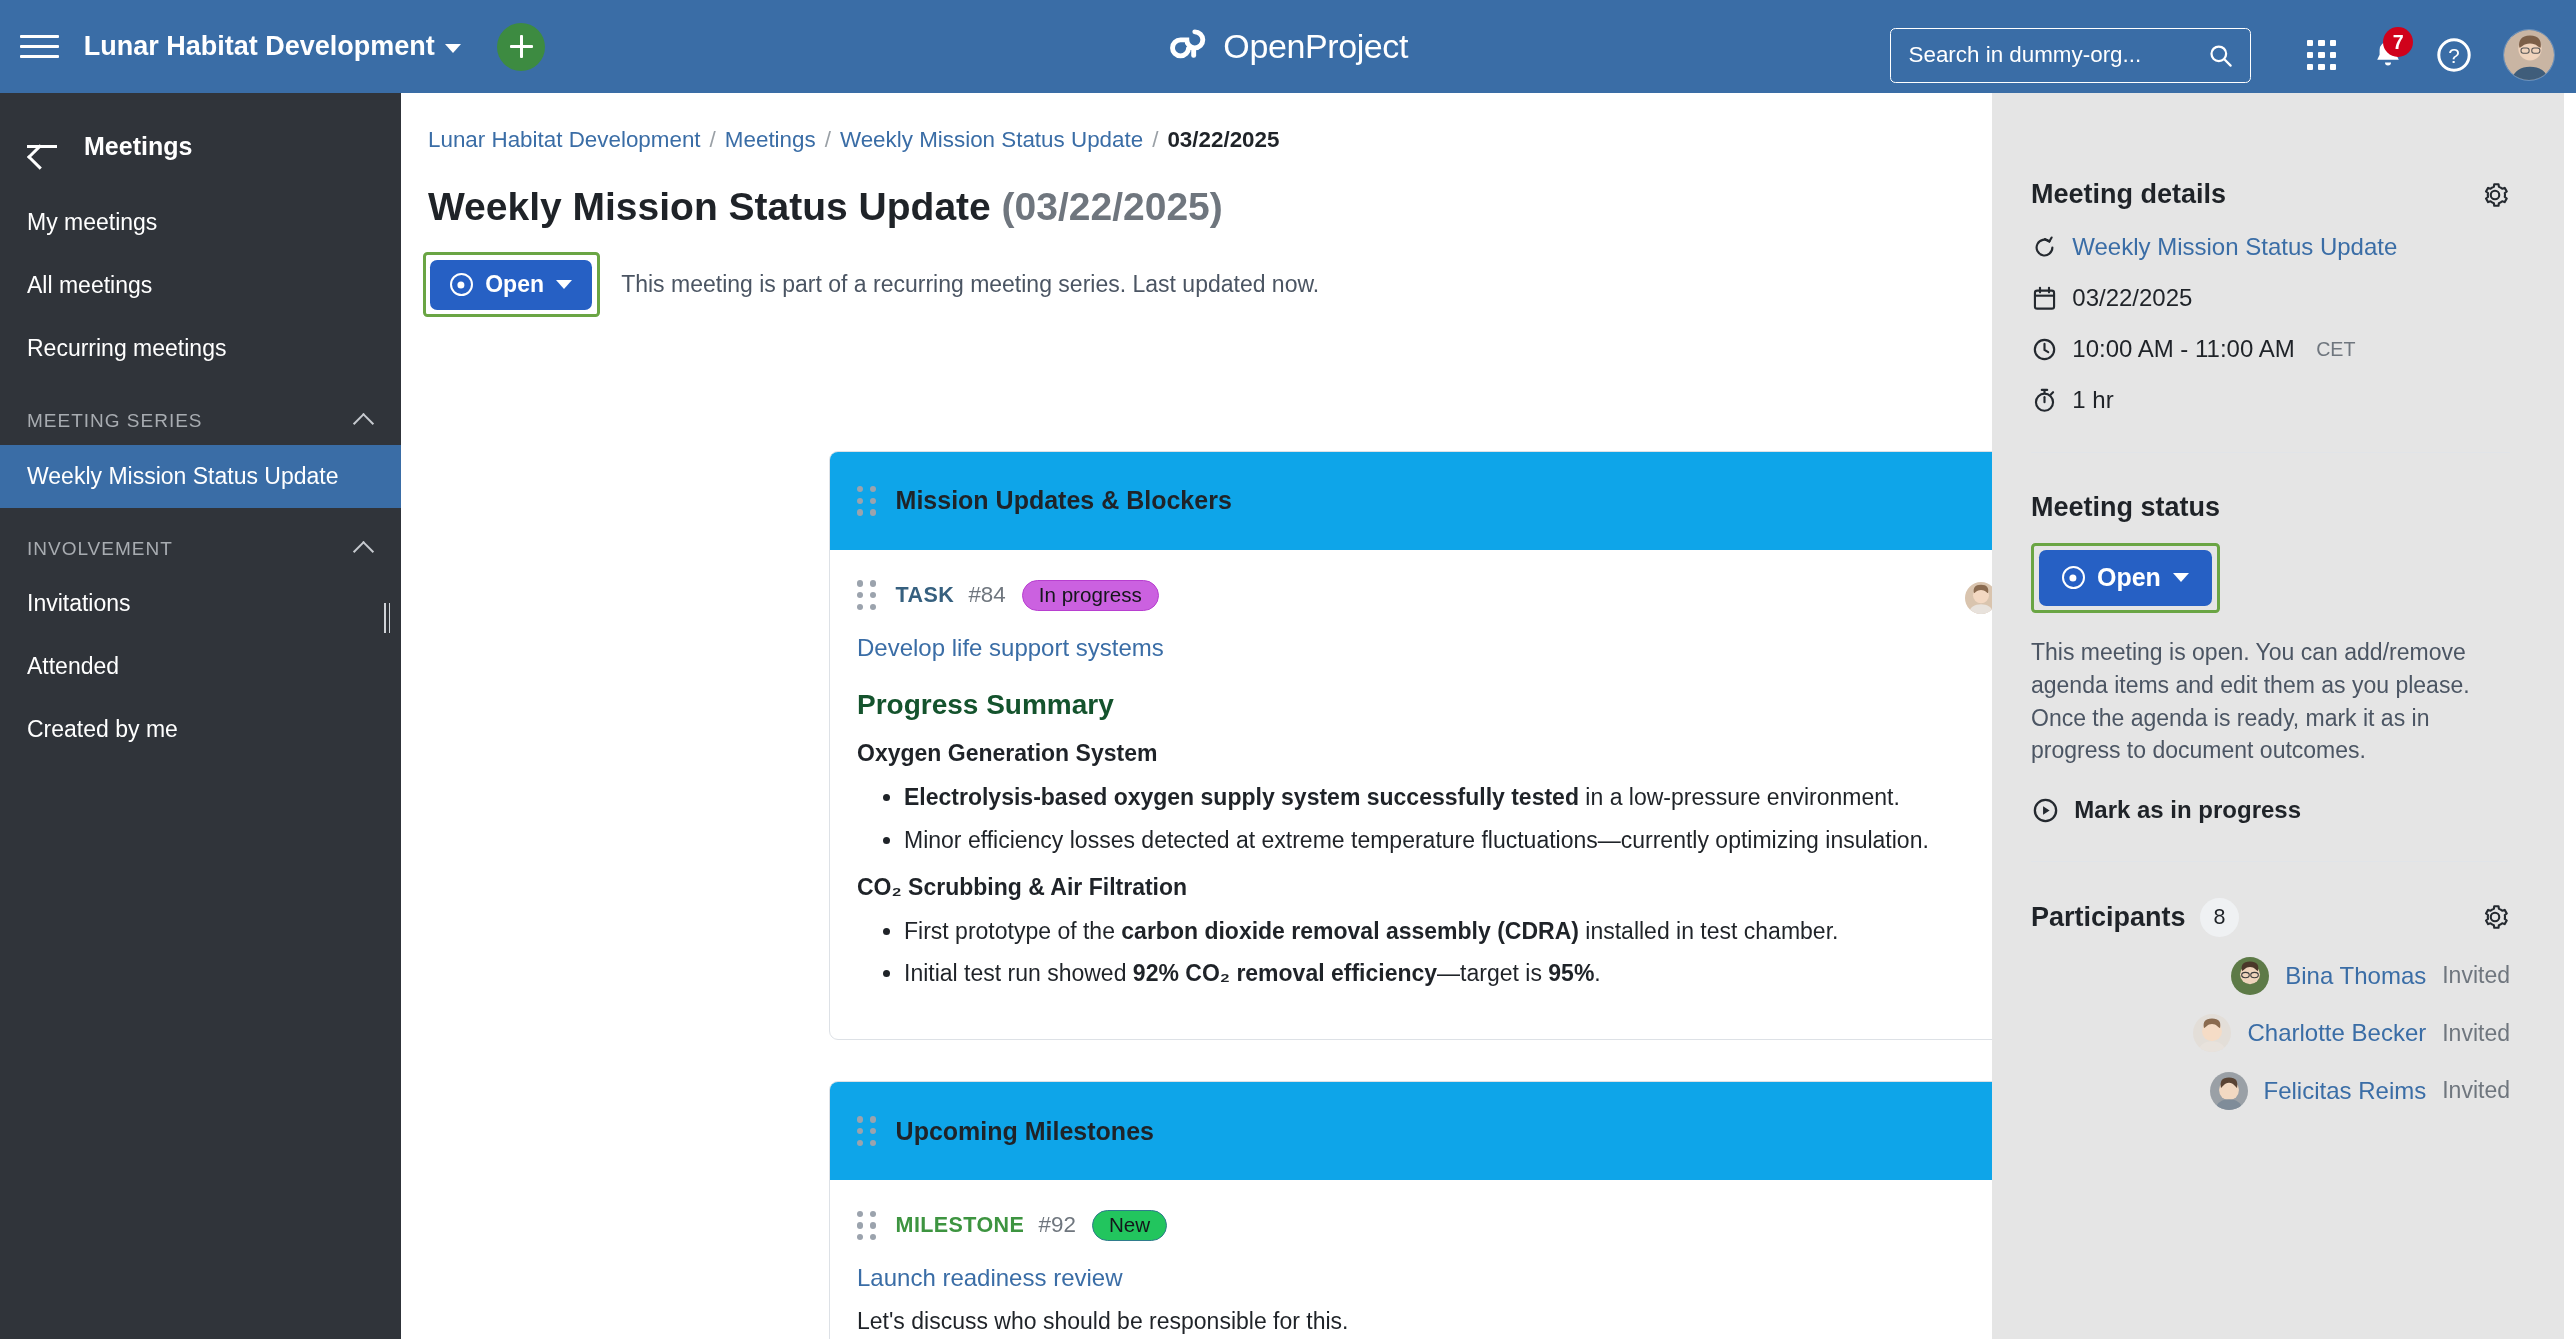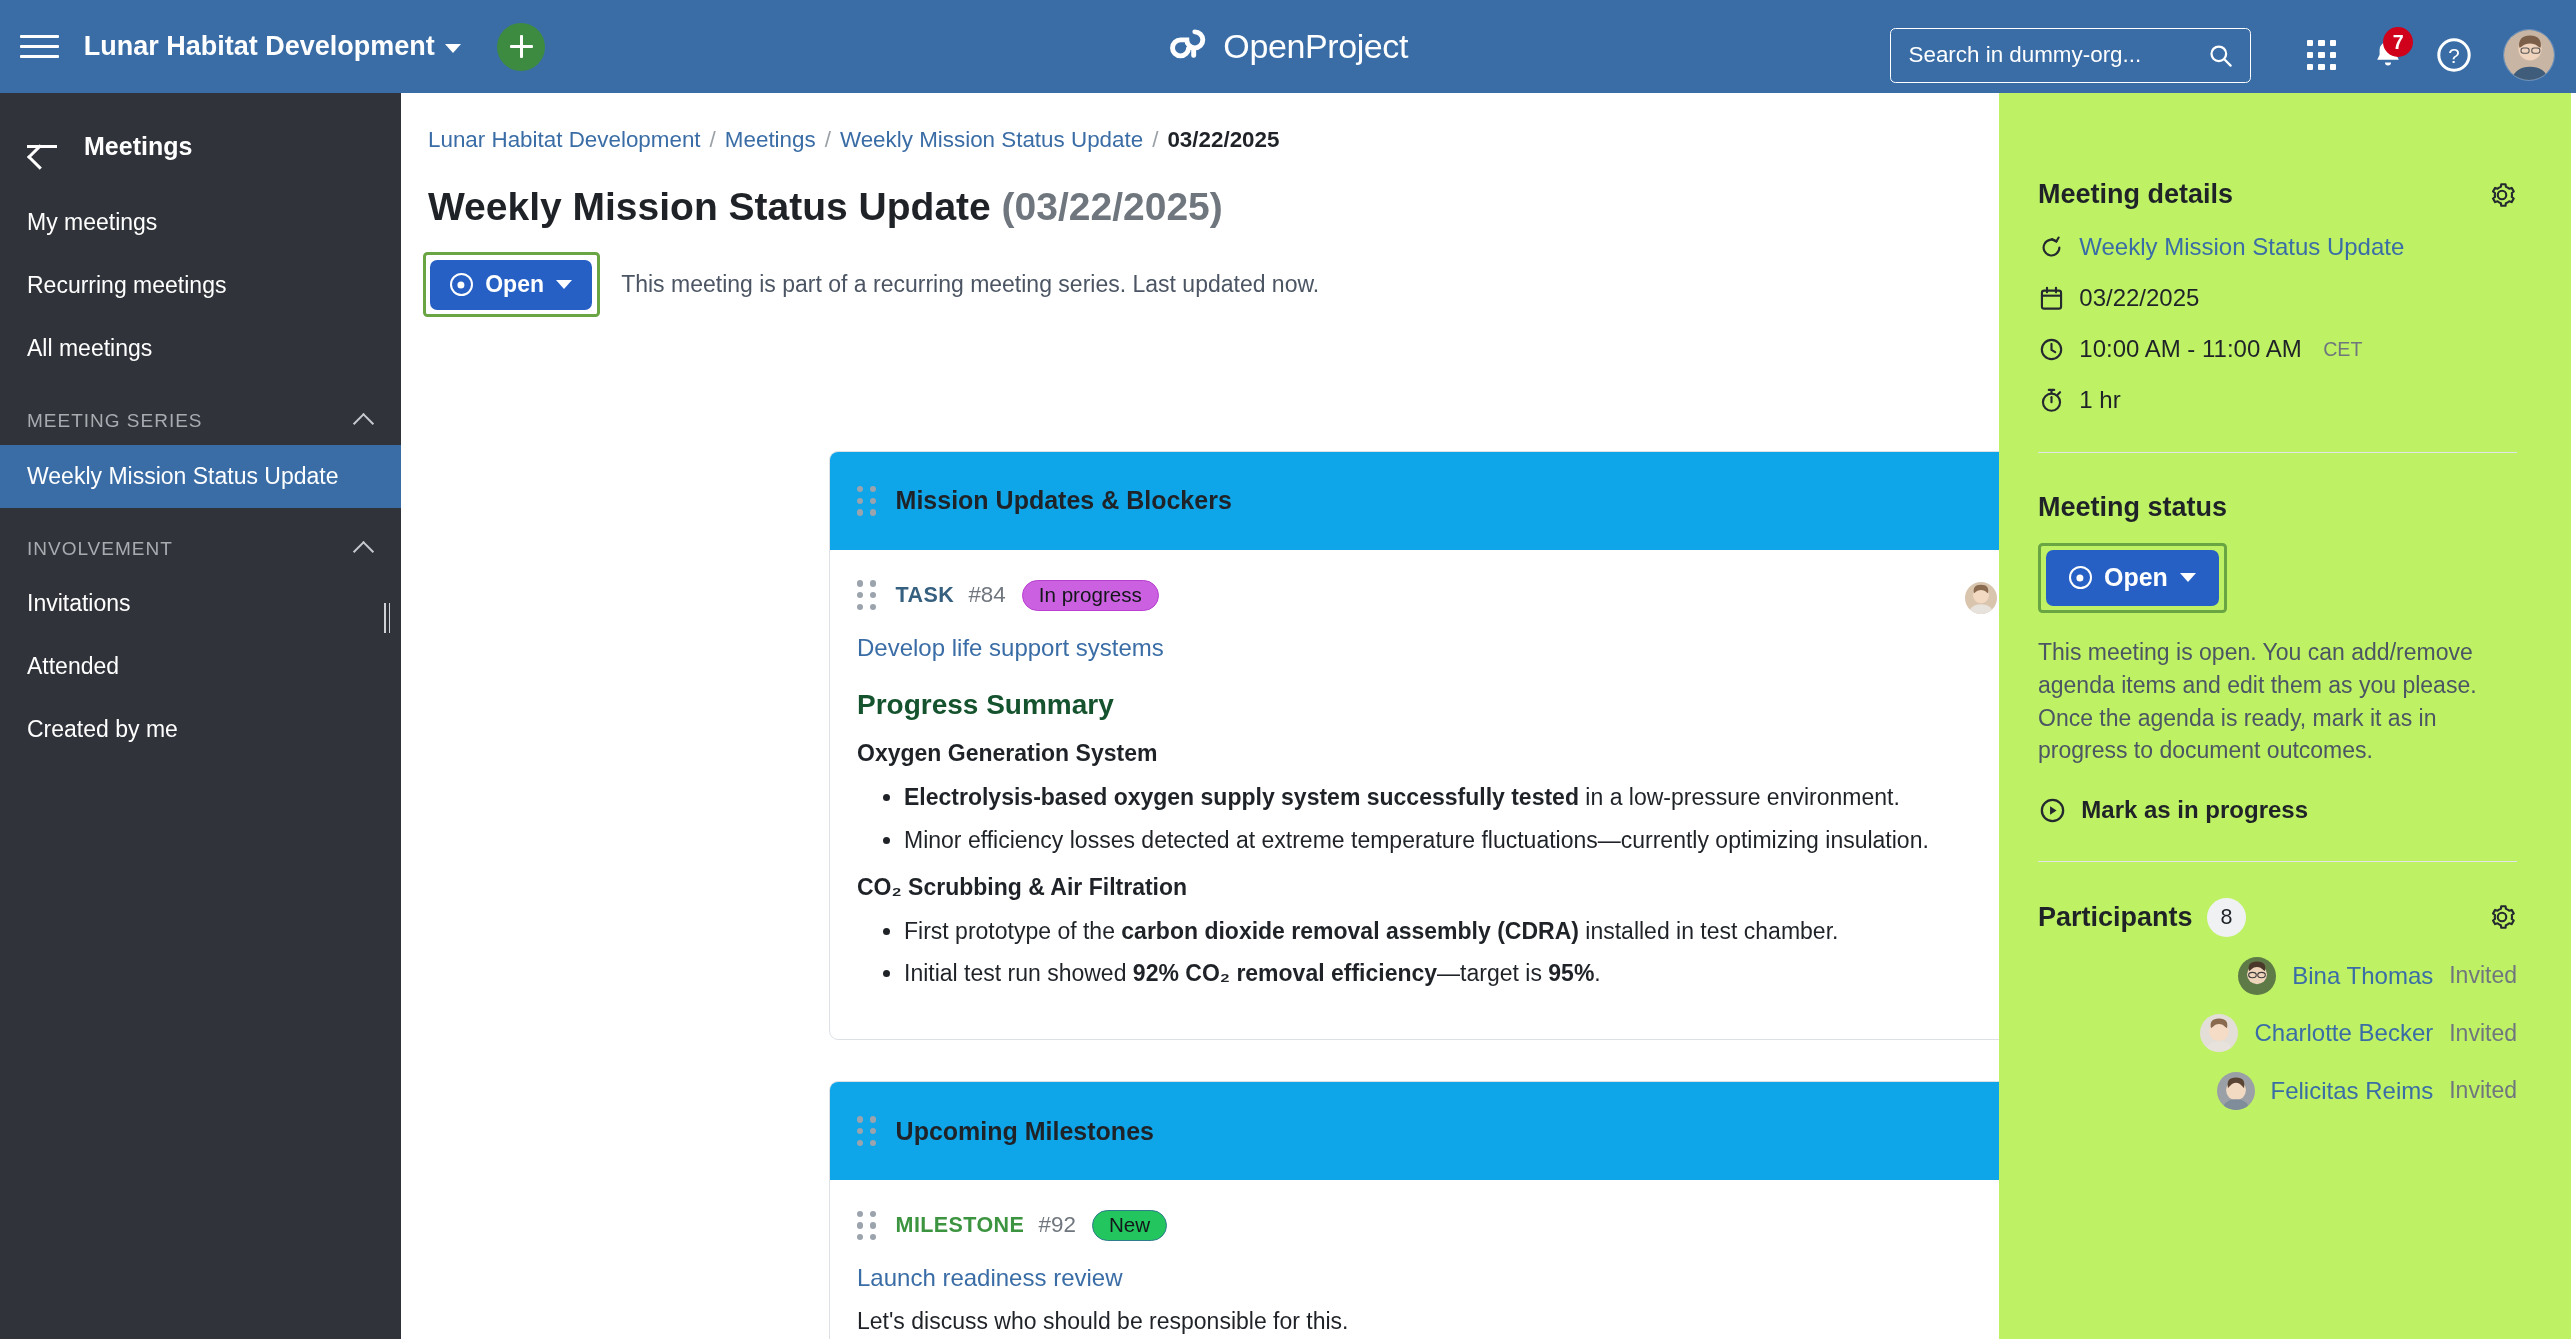--- a/index.html
+++ b/index.html
@@ -254,23 +254,23 @@
   }
   .rt-h { font-size: 28px; font-weight: 700; color: #14532d; margin: 27px 0 0 0; }
   .rt-sub { font-size: 23px; font-weight: 700; color: #1f2328; margin: 19.7px 0 0 0; }
   .rt-p { font-size: 23px; color: #1f2328; margin: 16px 0 0 0; }
   ul.rt-ul { margin: 16px 0 0 0; padding-left: 47px; }
   ul.rt-ul li { font-size: 23px; color: #1f2328; margin-bottom: 13.4px; line-height: 1.25; }
   ul.rt-ul li b { font-weight: 700; }
 
   
   .rightpanel {
-    position: absolute; right: 5px; top: 93px;
+    position: absolute; right: 12px; top: 93px;
     width: 572px; height: 1247px;
-    background: #bef264; padding: 0 54px 4px 39px;
+    background: #e5e5e5; padding: 0 54px 4px 39px;
     overflow: hidden;
   }
   .rp-section-head {
     display: flex; align-items: center; justify-content: space-between;
     padding-top: 86px;
   }
   .rp-h { font-size: 27px; font-weight: 700; color: #1f2328; }
   .gear { width: 30px; height: 30px; cursor: pointer; }
   .rp-line {
     display: flex; align-items: center; gap: 14.3px;
@@ -371,22 +371,22 @@
   </div>
 </div>
 
 <div class="sidebar">
   <div class="sidebar-header">
     <div class="back-arrow"></div>
     <div class="sidebar-title">Meetings</div>
   </div>
 
   <div class="side-item">My meetings</div>
+  <div class="side-item">All meetings</div>
   <div class="side-item">Recurring meetings</div>
-  <div class="side-item">All meetings</div>
 
   <div class="side-section">
     <span>MEETING SERIES</span>
     <span class="chev-up"></span>
   </div>
   <div class="side-item active">Weekly Mission Status Update</div>
 
   <div class="side-section">
     <span>INVOLVEMENT</span>
     <span class="chev-up"></span>

